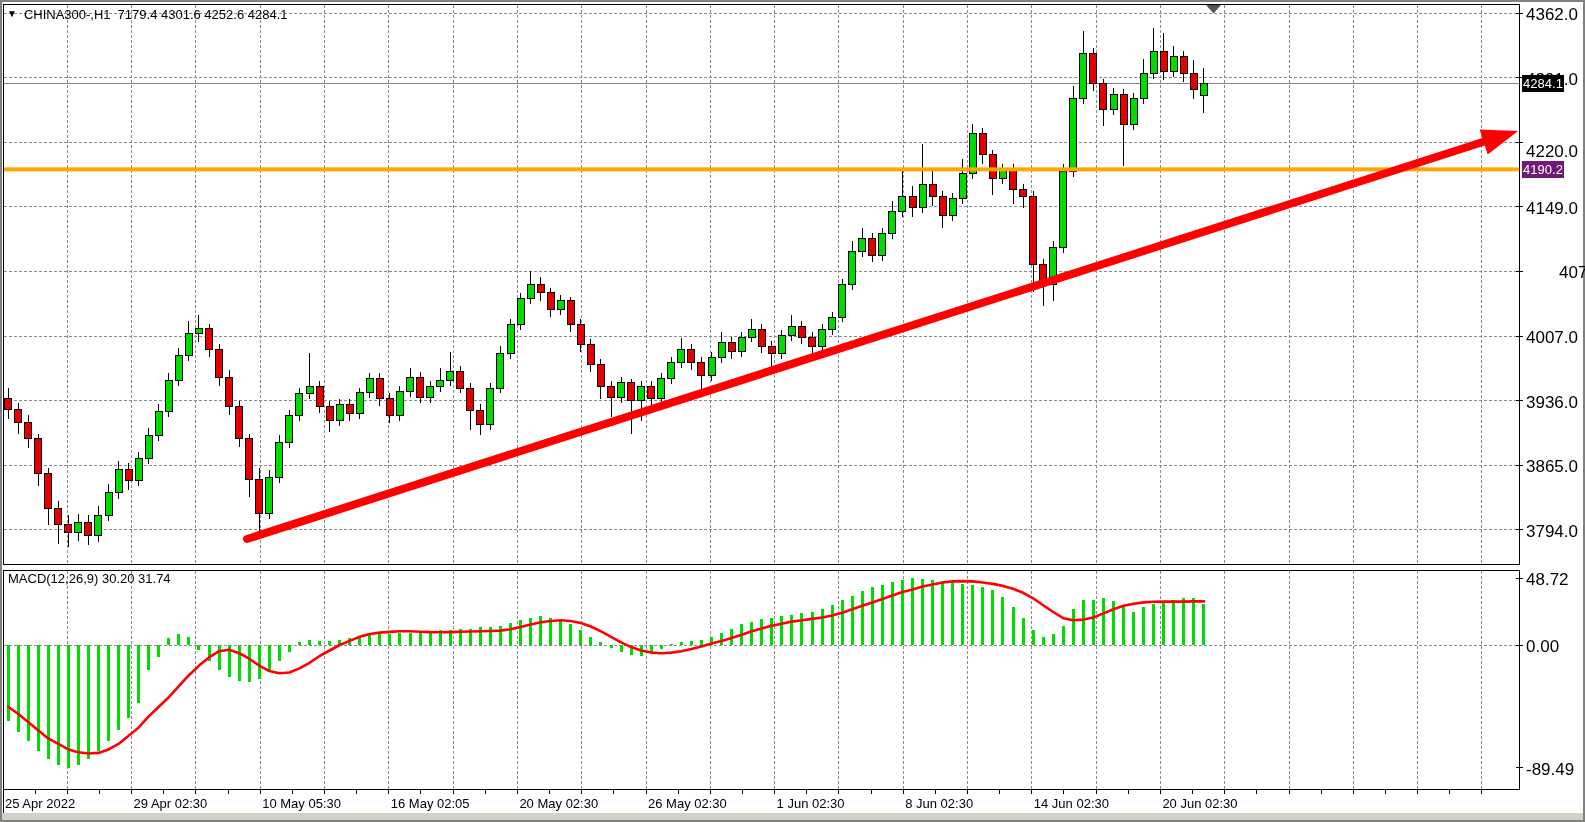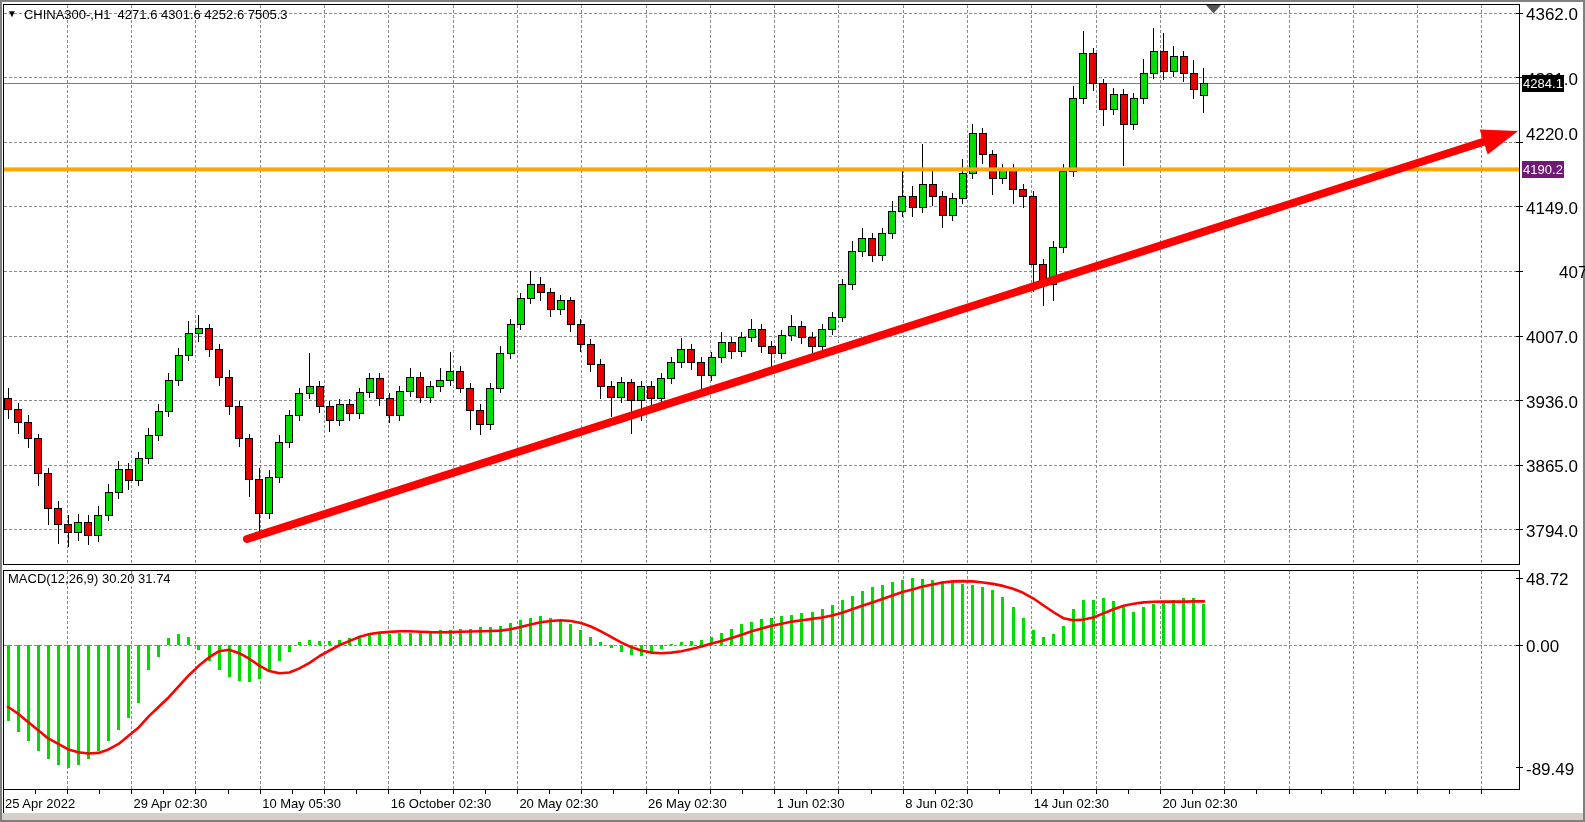--- a/index.html
+++ b/index.html
@@ -516,46 +516,46 @@
       <line x1="1385.45" y1="790" x2="1385.45" y2="794" stroke="#000" stroke-width="1" shape-rendering="crispEdges"></line>
       <line x1="1417.6" y1="790" x2="1417.6" y2="794" stroke="#000" stroke-width="1" shape-rendering="crispEdges"></line>
       <line x1="1449.75" y1="790" x2="1449.75" y2="794" stroke="#000" stroke-width="1" shape-rendering="crispEdges"></line>
       <line x1="1481.8999999999999" y1="790" x2="1481.8999999999999" y2="794" stroke="#000" stroke-width="1" shape-rendering="crispEdges"></line>
       <rect x="1" y="1" width="1583" height="820" fill="none" stroke="#808080" stroke-width="2" shape-rendering="crispEdges"></rect>
     </svg>
 
   <div class="overlay" id="title-bar">
     <span class="tri">▼</span>
     <span>CHINA300-,H1</span>
-    <span>4271.6 4301.6 4252.6 7505.3</span>
+    <span>7179.4 4301.6 4252.6 4284.1</span>
   </div>
 
   <div class="overlay" id="macd-label">MACD(12,26,9) 30.20 31.74</div>
 
   <div id="price-axis">
       <div class="pl" style="top: 5px;">4362.0</div>
       <div class="pl" style="top: 69.6242px;">4291.0</div>
-      <div class="pl" style="top: 125px;">4220.0</div>
+      <div class="pl" style="top: 142px;">4220.0</div>
       <div class="pl" style="top: 198.873px;">4149.0</div>
       <div class="pl" style="top: 263.497px; margin-left: 33px;">4078.0</div>
       <div class="pl" style="top: 328.121px;">4007.0</div>
       <div class="pl" style="top: 392.745px;">3936.0</div>
       <div class="pl" style="top: 457.369px;">3865.0</div>
       <div class="pl" style="top: 521.994px;">3794.0</div>
     </div>
   <div id="macd-axis">
       <div class="pl" style="top: 570.059px;">48.72</div>
       <div class="pl" style="top: 637px;">0.00</div>
       <div class="pl" style="top: 760px; text-align: center;">-89.49</div>
     </div>
   <div id="time-axis">
       <div class="tl" style="left: 5px;">25 Apr 2022</div>
       <div class="tl" style="left: 133.6px;">29 Apr 02:30</div>
       <div class="tl" style="left: 262.2px;">10 May 05:30</div>
-      <div class="tl" style="left: 390.8px;">16 October 02:30</div>
+      <div class="tl" style="left: 390.8px;">16 May 02:05</div>
       <div class="tl" style="left: 519.4px;">20 May 02:30</div>
       <div class="tl" style="left: 648px;">26 May 02:30</div>
       <div class="tl" style="left: 776.6px;">1 Jun 02:30</div>
       <div class="tl" style="left: 905.2px;">8 Jun 02:30</div>
       <div class="tl" style="left: 1033.8px;">14 Jun 02:30</div>
       <div class="tl" style="left: 1162.4px;">20 Jun 02:30</div>
     </div>
 
   <div class="badge" id="price-badge" style="top: 75.4046px;">4284.1</div>
   <div class="badge" id="orange-badge" style="top: 160.872px;">4190.2</div>

